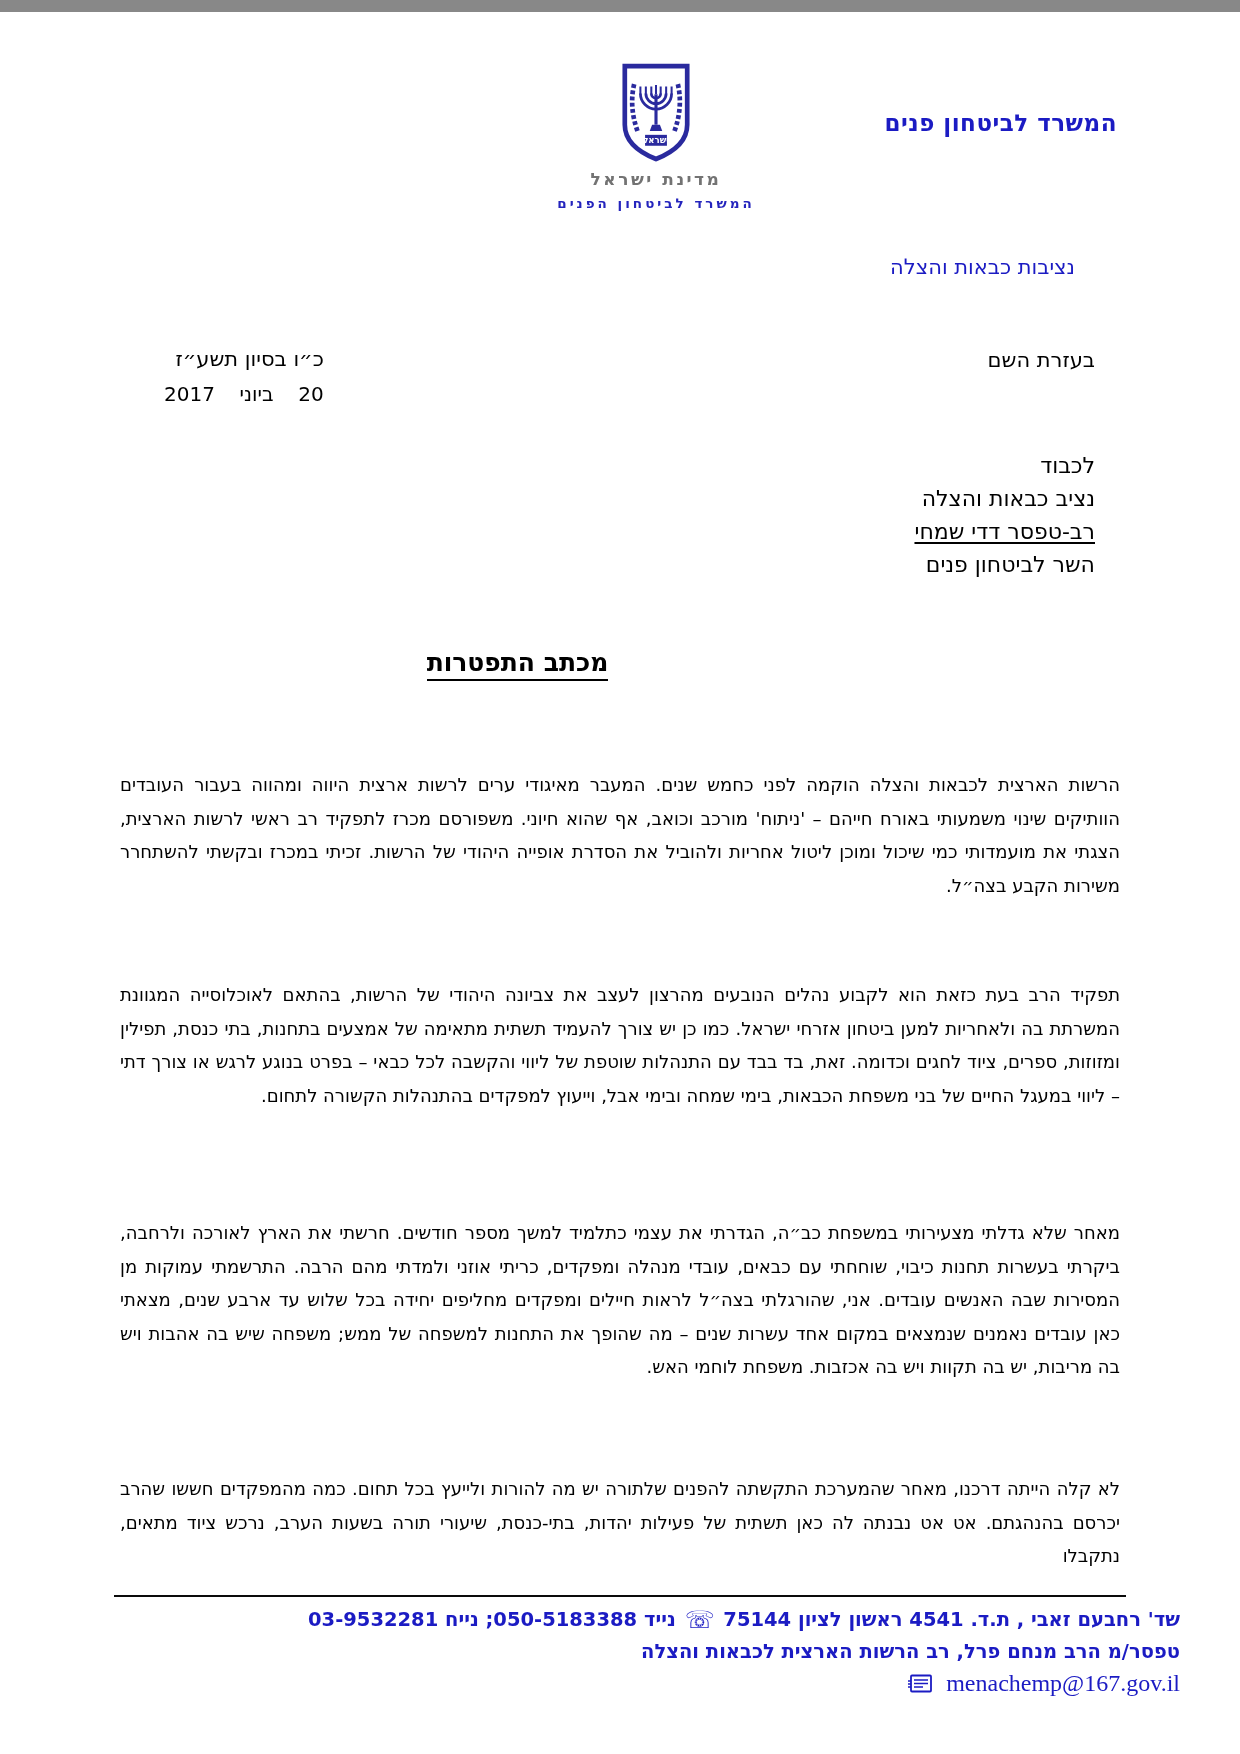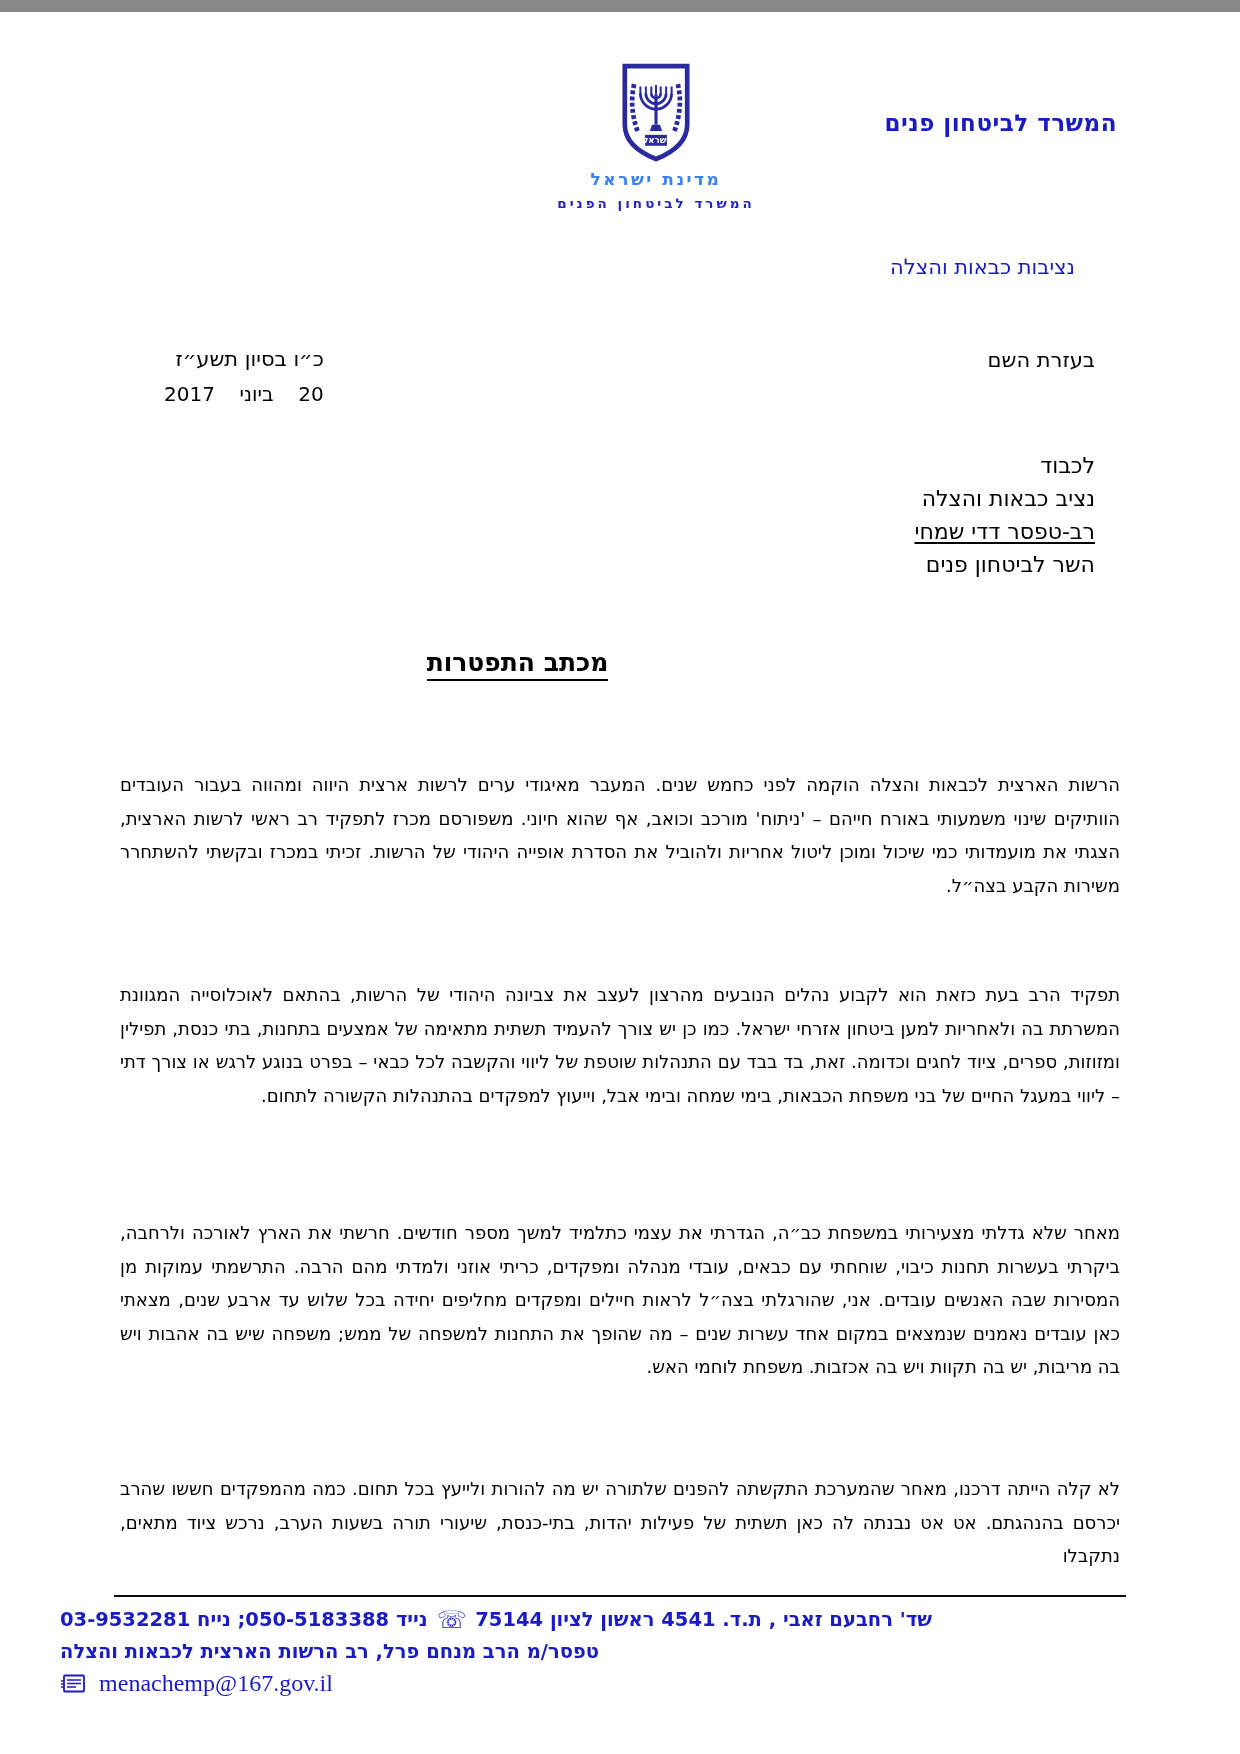--- a/index.html
+++ b/index.html
@@ -9,21 +9,21 @@
     font-family:"DejaVu Sans", sans-serif; color:#000;
   }
   .abs { position:absolute; }
   .rtl { direction:rtl; unicode-bidi:plaintext; }
   .blue { color:#1b1bc3; }
 
   
   .ministry-he-top { top:98px; right:123px; font-size:23px; font-weight:bold; letter-spacing:.5px; }
   .emblem-block { top:50px; left:526px; width:260px; text-align:center; }
   .emblem-block svg { display:block; margin:0 auto; }
-  .emblem-state { margin-top:5px; font-size:17px; font-weight:600; letter-spacing:2.5px; color:#3b82f6; white-space:nowrap; }
+  .emblem-state { margin-top:5px; font-size:17px; font-weight:600; letter-spacing:2.5px; color:#737373; white-space:nowrap; }
   .emblem-ministry { margin-top:6px; font-size:13.5px; font-weight:600; letter-spacing:3px; color:#2424bd; white-space:nowrap; }
   .ministry-en { top:212px; left:192px; font-family:"Liberation Serif", serif; font-size:22px; font-weight:bold; line-height:29px; color:#1b1bc3; white-space:pre; }
   .commission-he { top:243px; right:165px; font-size:21px; font-weight:normal; color:#1b1bc3; }
 
   
   .bsd { top:336px; right:145px; font-size:21px; }
   .dates { top:330px; left:164px; font-size:21px; line-height:35px; }
   .date-greg { font-size:20px; white-space:pre; word-spacing:6px; }
 
   
@@ -33,21 +33,21 @@
   
   .letter-title { top:636px; left:120px; width:795px; text-align:center; }
   .letter-title span { font-size:25px; font-weight:bold; border-bottom:2.5px solid #000; padding-bottom:2px; }
 
   
   .para { left:120px; width:1000px; font-size:18px; line-height:33.5px; text-align:justify; direction:rtl; }
   .p1 { top:738px; } .p2 { top:948px; } .p3 { top:1186px; } .p4 { top:1442px; }
 
   
   .footer-rule { top:1583px; left:114px; width:1012px; border-top:2.5px solid #0a0a0a; }
-  .footer-line { left:60px; width:1120px; text-align:left; color:#1b1bc3; font-weight:700; }
+  .footer-line { left:60px; width:1120px; text-align:right; color:#1b1bc3; font-weight:700; }
   .f1 { top:1594px; font-size:19.5px; }
   .f2 { top:1628px; font-size:19.5px; }
   .f3 { top:1658px; font-weight:400; }
   .phone-glyph { font-size:24px; vertical-align:-2px; margin:0 2px; font-weight:400; }
   .email-line { direction:ltr; }
   .email-line svg { vertical-align:-3px; margin-right:8px; }
   .email-addr { font-family:"Liberation Serif", serif; font-size:24px; color:#1b1bc3; }
 </style>
 </head>
 <body>

